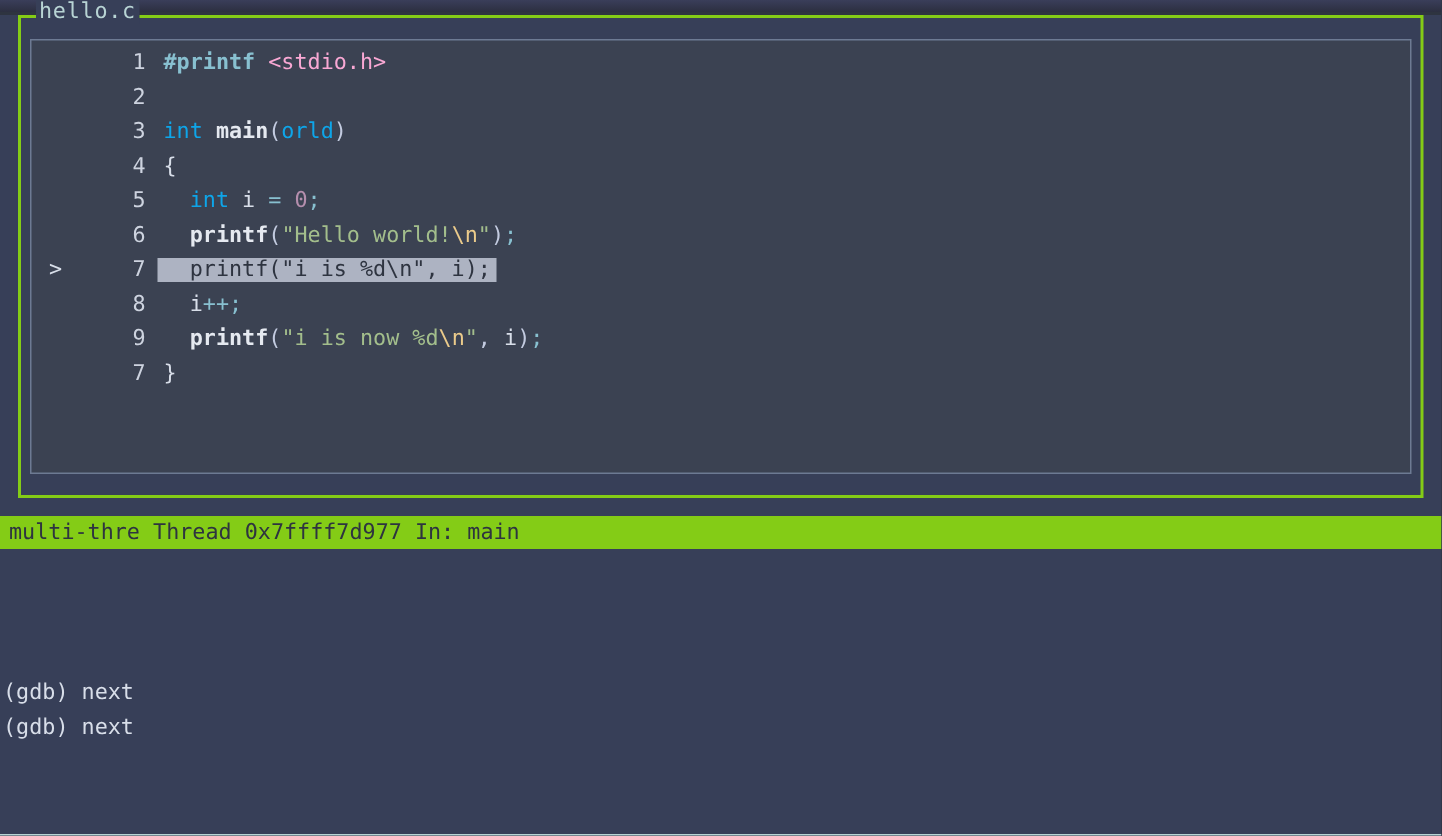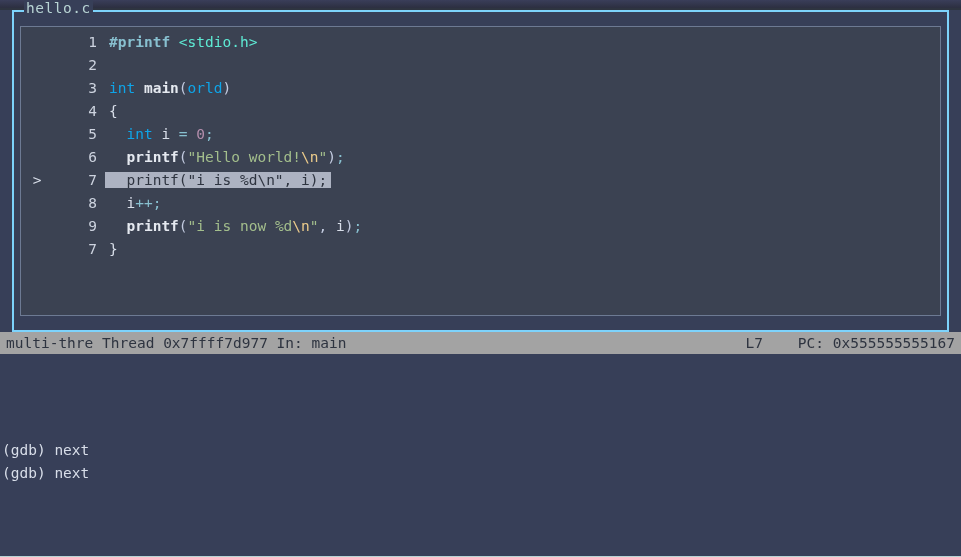--- a/index.html
+++ b/index.html
@@ -19,21 +19,21 @@
   .screen {
     position: relative;
     width: 961px;
     height: 549px;
     background: #373f58;
     padding: 0 12px 0 12px;
   }
   
   .frame-outer {
     position: relative;
-    border: 2px solid #7dd3fc;
+    border: 2px solid #84cc16;
     color: #b8d4d4;
     margin-top: 2px;
     height: 322px;
   }
   .frame-outer .title {
     position: absolute;
     top: -12px;
     left: 10px;
     background: #373f58;
     padding: 0 2px;
@@ -71,39 +71,39 @@
   }
   .hl-line {
     background: #adb3c2;
     color: #2e3440;
     padding: 0 4px 0 4px;
     margin-left: -4px;
   }
 
   
   .kw1 { color: #88c0d0; }        
-  .hdr { color: #5eead4; }        
+  .hdr { color: #f9a8d4; }        
   .typ { color: #0ea5e9; }        
   .fn  { color: #e5e9f0; font-weight: bold; }
   .pn  { color: #c3cbe0; }        
   .br  { color: #d8dee9; }
   .id  { color: #d8dee9; }
   .op  { color: #88c0d0; }
   .num { color: #b48ead; }
   .str { color: #a3be8c; }
   .esc { color: #ebcb8b; }
   .bold { font-weight: bold; }
   .sc  { color: #88c0d0; }
 
   
   .status-bar {
-    margin: 0 -12px 0 -12px;
+    margin: 12px -12px 0 -12px;
     height: 22px;
     line-height: 22px;
-    background: #a3a3a3;
+    background: #84cc16;
     color: #2e3440;
     display: flex;
     padding: 0 6px;
     white-space: pre;
     font-size: 14.5px;
   }
   .status-left { flex: 1 1 auto; }
   .status-right { flex: 0 0 auto; }
 
   
@@ -153,21 +153,20 @@
         <div class="code-line"><span class="bp-col"></span><span class="ln-col">6</span><span class="src-col"><span class="id">  </span><span class="fn bold">printf</span><span class="pn">(</span><span class="str">"Hello world!</span><span class="esc">\n</span><span class="str">"</span><span class="pn">)</span><span class="sc">;</span></span></div>
         <div class="code-line"><span class="bp-col">&gt;</span><span class="ln-col">7</span><span class="src-col"><span class="hl-line">  printf("i is %d\n", i);</span></span></div>
         <div class="code-line"><span class="bp-col"></span><span class="ln-col">8</span><span class="src-col"><span class="id">  i</span><span class="op">++</span><span class="sc">;</span></span></div>
         <div class="code-line"><span class="bp-col"></span><span class="ln-col">9</span><span class="src-col"><span class="id">  </span><span class="fn bold">printf</span><span class="pn">(</span><span class="str">"i is now %d</span><span class="esc">\n</span><span class="str">"</span><span class="pn">, </span><span class="id">i</span><span class="pn">)</span><span class="sc">;</span></span></div>
         <div class="code-line"><span class="bp-col"></span><span class="ln-col">7</span><span class="src-col"><span class="br">}</span></span></div>
       </div>
   </div>
 
   <div class="status-bar">
     <span class="status-left">multi-thre Thread 0x7ffff7d977 In: main</span>
-    <span class="status-right"><span>L7</span>    <span>PC: 0x555555555167</span></span>
   </div>
 
   <div class="console" id="console-body">
     
   <div class="console-line"><span>(gdb) </span><span>next</span></div><div class="console-line"><span>(gdb) </span><span>next</span></div></div>
 
   <div class="bottom-border"></div>
 </div>
 
 </body></html>

